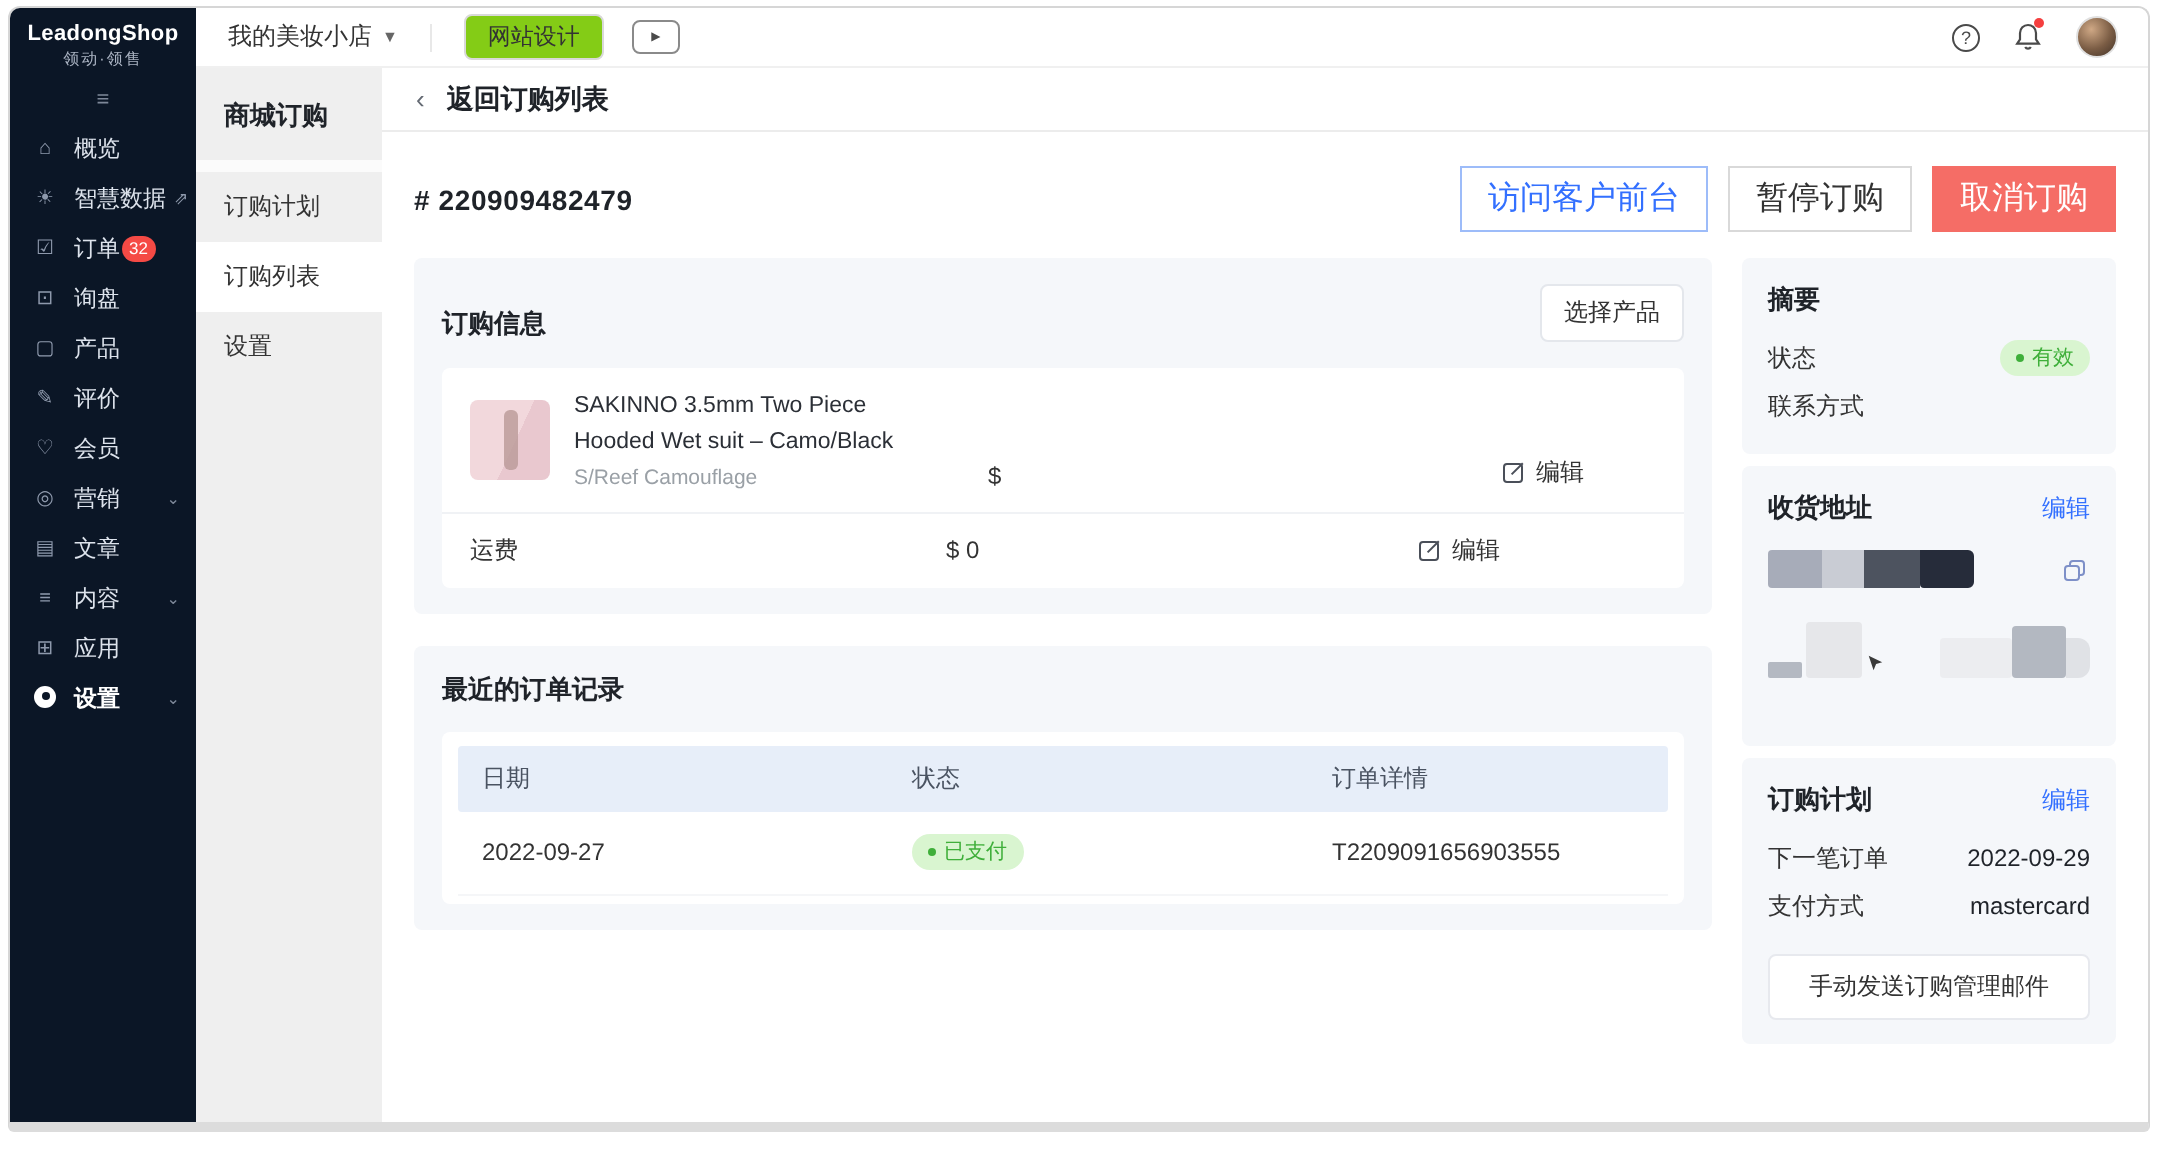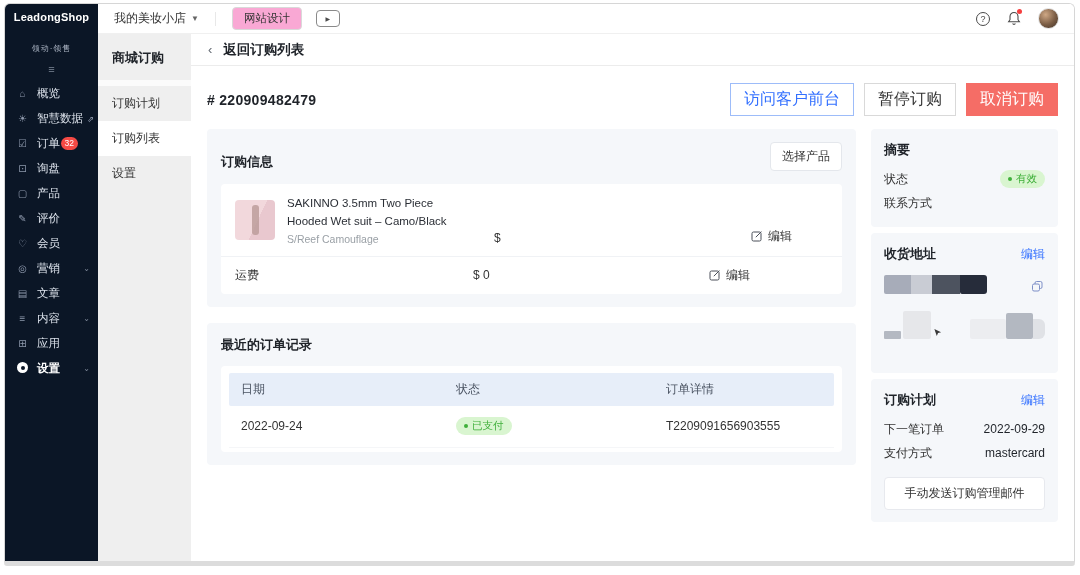--- a/index.html
+++ b/index.html
@@ -4,39 +4,39 @@
 <style>
   * { margin:0; padding:0; box-sizing:border-box; }
   html,body { width:1080px; height:575px; background:#fff; font-family:"Liberation Sans","DejaVu Sans",sans-serif; color:#1f2329; overflow:hidden; }
   .screen { position:absolute; top:3px; left:4px; width:1071px; height:563px; background:#fff;
             border:1px solid #d6d6d6; border-bottom:5px solid #dcdcdc; border-radius:6px 6px 3px 3px; overflow:hidden; }
 
   
   .sidebar { position:absolute; left:0; top:0; bottom:0; width:93px; background:#0b1626; }
   .logo { text-align:center; padding-top:7px; }
   .logo-main { color:#fff; font-weight:bold; font-size:11px; letter-spacing:.2px; }
-  .logo-sub { color:#aab3c2; font-size:8px; margin-top:20px; letter-spacing:1px; }
+  .logo-sub { color:#aab3c2; font-size:8px; margin-top:1px; letter-spacing:1px; }
   .collapse { text-align:center; color:#7d8798; font-size:11px; margin:9px 0 6px; }
   .nav-item { display:flex; align-items:center; height:25px; padding:0 8px 0 11px; position:relative; cursor:pointer; }
   .nav-ic { width:13px; font-size:10px; color:#8e99ac; text-align:center; margin-right:8px; flex-shrink:0; }
   .nav-lb { font-size:11.5px; color:#dde3ec; white-space:nowrap; }
   .nav-badge { position:absolute; right:20px; background:#f54a45; color:#fff; font-size:8.5px; line-height:1;
                padding:2px 4px; border-radius:8px; }
   .nav-chev { margin-left:auto; color:#7d8798; font-size:8px; }
   .ext-ic { margin-left:4px; color:#8e99ac; font-size:8.5px; }
   .gear-active { width:11px; height:11px; background:#fff; border-radius:50%; display:inline-block; position:relative; }
   .gear-active::after { content:""; position:absolute; left:3.5px; top:3.5px; width:4px; height:4px; background:#0b1626; border-radius:50%; }
 
   
   .topbar { position:absolute; left:93px; top:0; right:0; height:30px; background:#fff; border-bottom:1px solid #f0f0f0;
             display:flex; align-items:center; }
   .store-sel { display:flex; align-items:center; gap:5px; padding:0 16px; font-size:12px; color:#333; cursor:pointer; }
   .caret { font-size:8px; color:#666; }
   .tb-div { width:1px; height:14px; background:#e8e8e8; }
-  .btn-site { margin-left:16px; border:1px solid #d9d9d9; border-radius:4px; padding:3px 11px; font-size:11.5px; color:#333; background:#f9a8d4; cursor:pointer; }
+  .btn-site { margin-left:16px; border:1px solid #d9d9d9; border-radius:4px; padding:3px 11px; font-size:11.5px; color:#333; background:#84cc16; cursor:pointer; }
   .btn-video { margin-left:14px; width:24px; height:17px; border:1px solid #8a8a8a; border-radius:4px;
                display:flex; align-items:center; justify-content:center; font-size:6px; color:#4a4a4a; cursor:pointer; background:#fff; }
   .tb-right { margin-left:auto; display:flex; align-items:center; gap:17px; padding-right:15px; }
   .help-ic { width:14px; height:14px; border:1.2px solid #4a4a4a; border-radius:50%; font-size:9px; color:#4a4a4a;
              display:flex; align-items:center; justify-content:center; cursor:pointer; }
   .bell-wrap { position:relative; cursor:pointer; display:flex; }
   .bell-dot { position:absolute; right:-1px; top:-2px; width:5px; height:5px; background:#f53f3f; border-radius:50%; }
   .avatar { width:21px; height:21px; border-radius:50%; cursor:pointer;
             background:radial-gradient(circle at 35% 30%, #cfa885, #7a5c44 55%, #413228); border:1px solid #e0e0e0; }
 
@@ -273,21 +273,21 @@
             <div class="card-head" style="margin-bottom:12px">
               <span class="card-title">最近的订单记录</span>
             </div>
             <div class="table">
               <div class="t-head">
                 <div class="tc1">日期</div>
                 <div class="tc2">状态</div>
                 <div class="tc3">订单详情</div>
               </div>
               <div class="t-row">
-                <div class="tc1">2022-09-24</div>
+                <div class="tc1">2022-09-27</div>
                 <div class="tc2"><span class="badge-green">
                       <i></i>
                       <span>已支付</span>
                     </span></div>
                 <div class="tc3">T2209091656903555</div>
               </div>
             </div>
           </div>
         </div>
 

